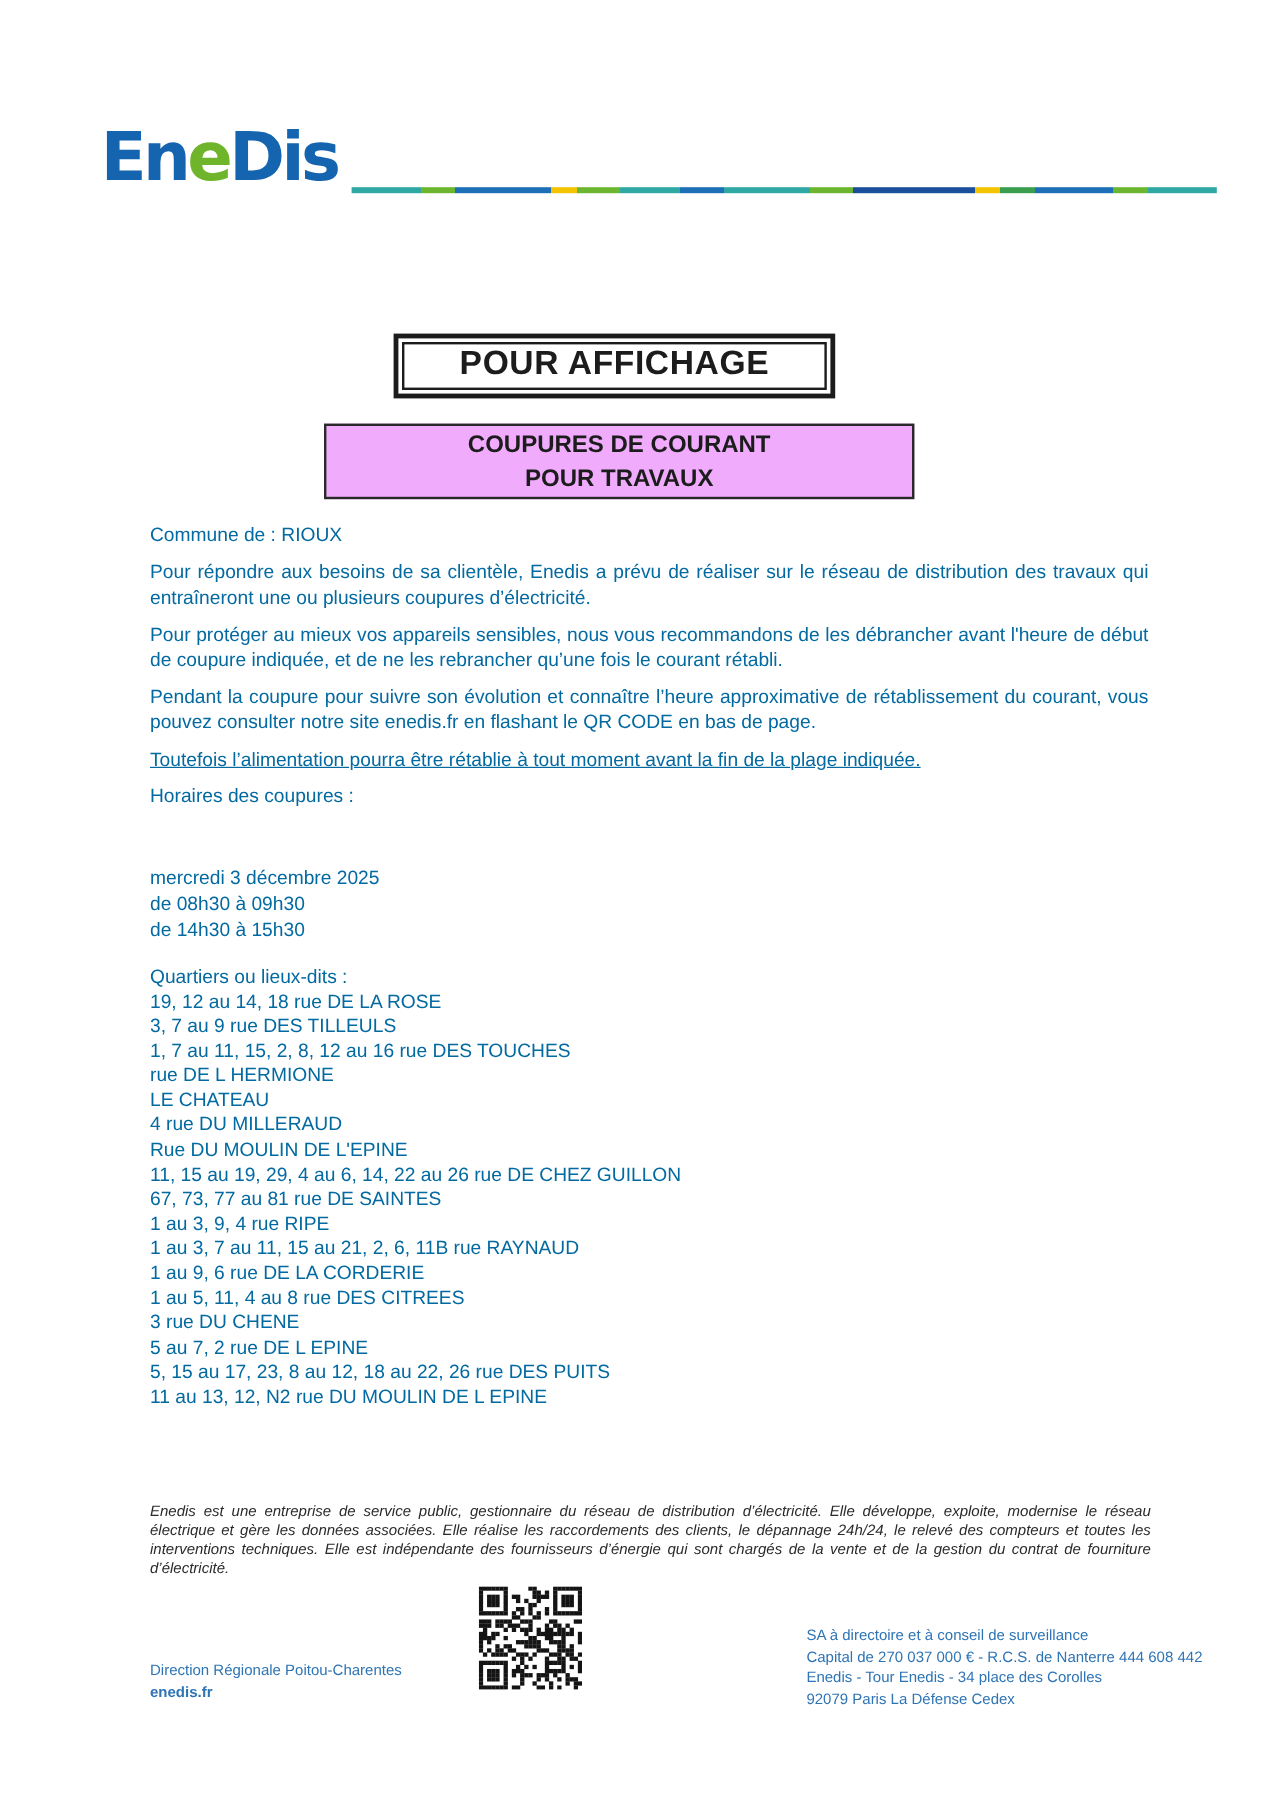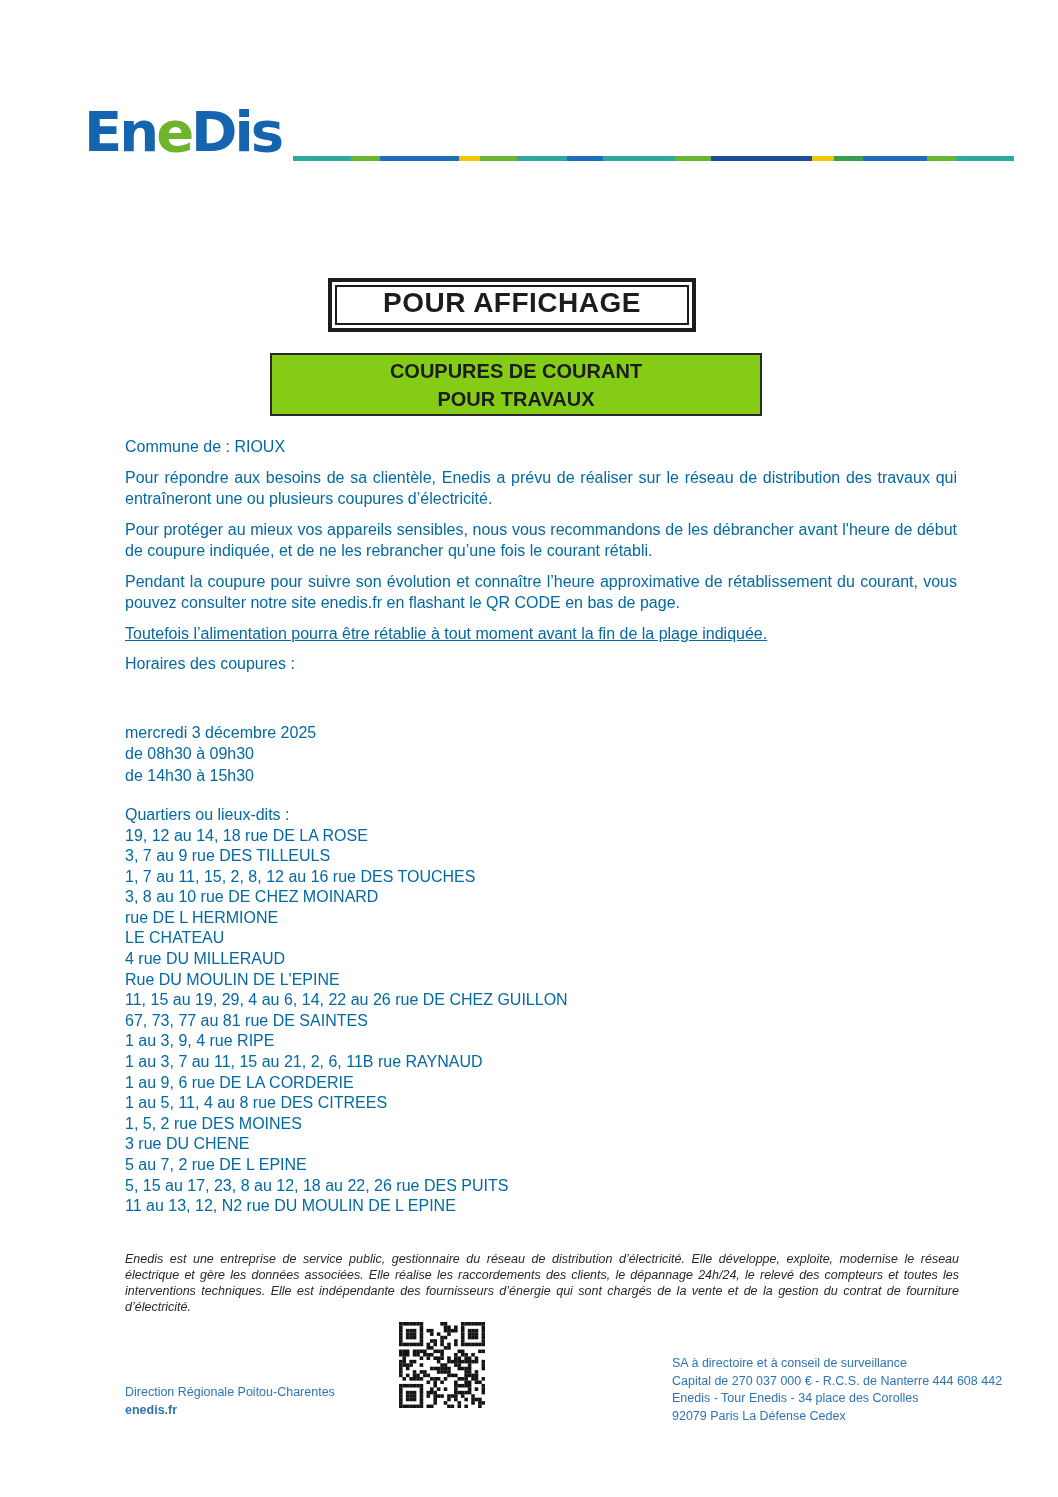--- a/index.html
+++ b/index.html
@@ -30,21 +30,21 @@
     border:4px solid #1c1c1c; padding:3px; background:#fff;
   }
   .affichage-inner {
     width:100%; height:100%; border:2px solid #1c1c1c;
     display:flex; align-items:flex-start; justify-content:center;
   }
   .affichage-text { font-weight:bold; font-size:28px; color:#1c1c1c; letter-spacing:0.5px; }
 
   .title-box {
     position:absolute; left:270px; top:353px; width:492px; height:63px;
-    border:2px solid #2a2a2a; background:#84cc16;
+    border:2px solid #2a2a2a; background:#f0abfc;
     display:flex; flex-direction:column; align-items:center; justify-content:center;
   }
   .title-line { font-weight:bold; font-size:20px; line-height:28px; color:#1c1c1c; }
 
   
   .body-text { position:absolute; left:125px; top:436px; width:832px;
                font-size:16px; line-height:21.5px; color:#0369a1; }
   .body-text p { margin-bottom:9px; }
   .body-text p.just { text-align:justify; }
   .underline { text-decoration:underline; }
@@ -111,32 +111,30 @@
       </div>
 
     <div class="gap-md"></div>
 
     <div class="quartiers">Quartiers ou lieux-dits :</div>
 
     <div>
         <div class="street-line">19, 12 au 14, 18 rue DE LA ROSE</div>
         <div class="street-line">3, 7 au 9 rue DES TILLEULS</div>
         <div class="street-line">1, 7 au 11, 15, 2, 8, 12 au 16 rue DES TOUCHES</div>
-        <div class="street-line">3, 8 au 10 rue DE CHEZ MOINARD</div>
         <div class="street-line">rue DE L HERMIONE</div>
         <div class="street-line">LE CHATEAU</div>
         <div class="street-line">4 rue DU MILLERAUD</div>
         <div class="street-line">Rue DU MOULIN DE L'EPINE</div>
         <div class="street-line">11, 15 au 19, 29, 4 au 6, 14, 22 au 26 rue DE CHEZ GUILLON</div>
         <div class="street-line">67, 73, 77 au 81 rue DE SAINTES</div>
         <div class="street-line">1 au 3, 9, 4 rue RIPE</div>
         <div class="street-line">1 au 3, 7 au 11, 15 au 21, 2, 6, 11B rue RAYNAUD</div>
         <div class="street-line">1 au 9, 6 rue DE LA CORDERIE</div>
         <div class="street-line">1 au 5, 11, 4 au 8 rue DES CITREES</div>
-        <div class="street-line">1, 5, 2 rue DES MOINES</div>
         <div class="street-line">3 rue DU CHENE</div>
         <div class="street-line">5 au 7, 2 rue DE L EPINE</div>
         <div class="street-line">5, 15 au 17, 23, 8 au 12, 18 au 22, 26 rue DES PUITS</div>
         <div class="street-line">11 au 13, 12, N2 rue DU MOULIN DE L EPINE</div>
       </div>
   </div>
 
   <div class="footnote">Enedis est une entreprise de service public, gestionnaire du réseau de distribution d’électricité. Elle développe, exploite, modernise le réseau électrique et gère les données associées. Elle réalise les raccordements des clients, le dépannage 24h/24, le relevé des compteurs et toutes les interventions techniques. Elle est indépendante des fournisseurs d’énergie qui sont chargés de la vente et de la gestion du contrat de fourniture d’électricité.</div>
 
   <svg class="qr" id="qr" viewBox="0 0 86 86">

